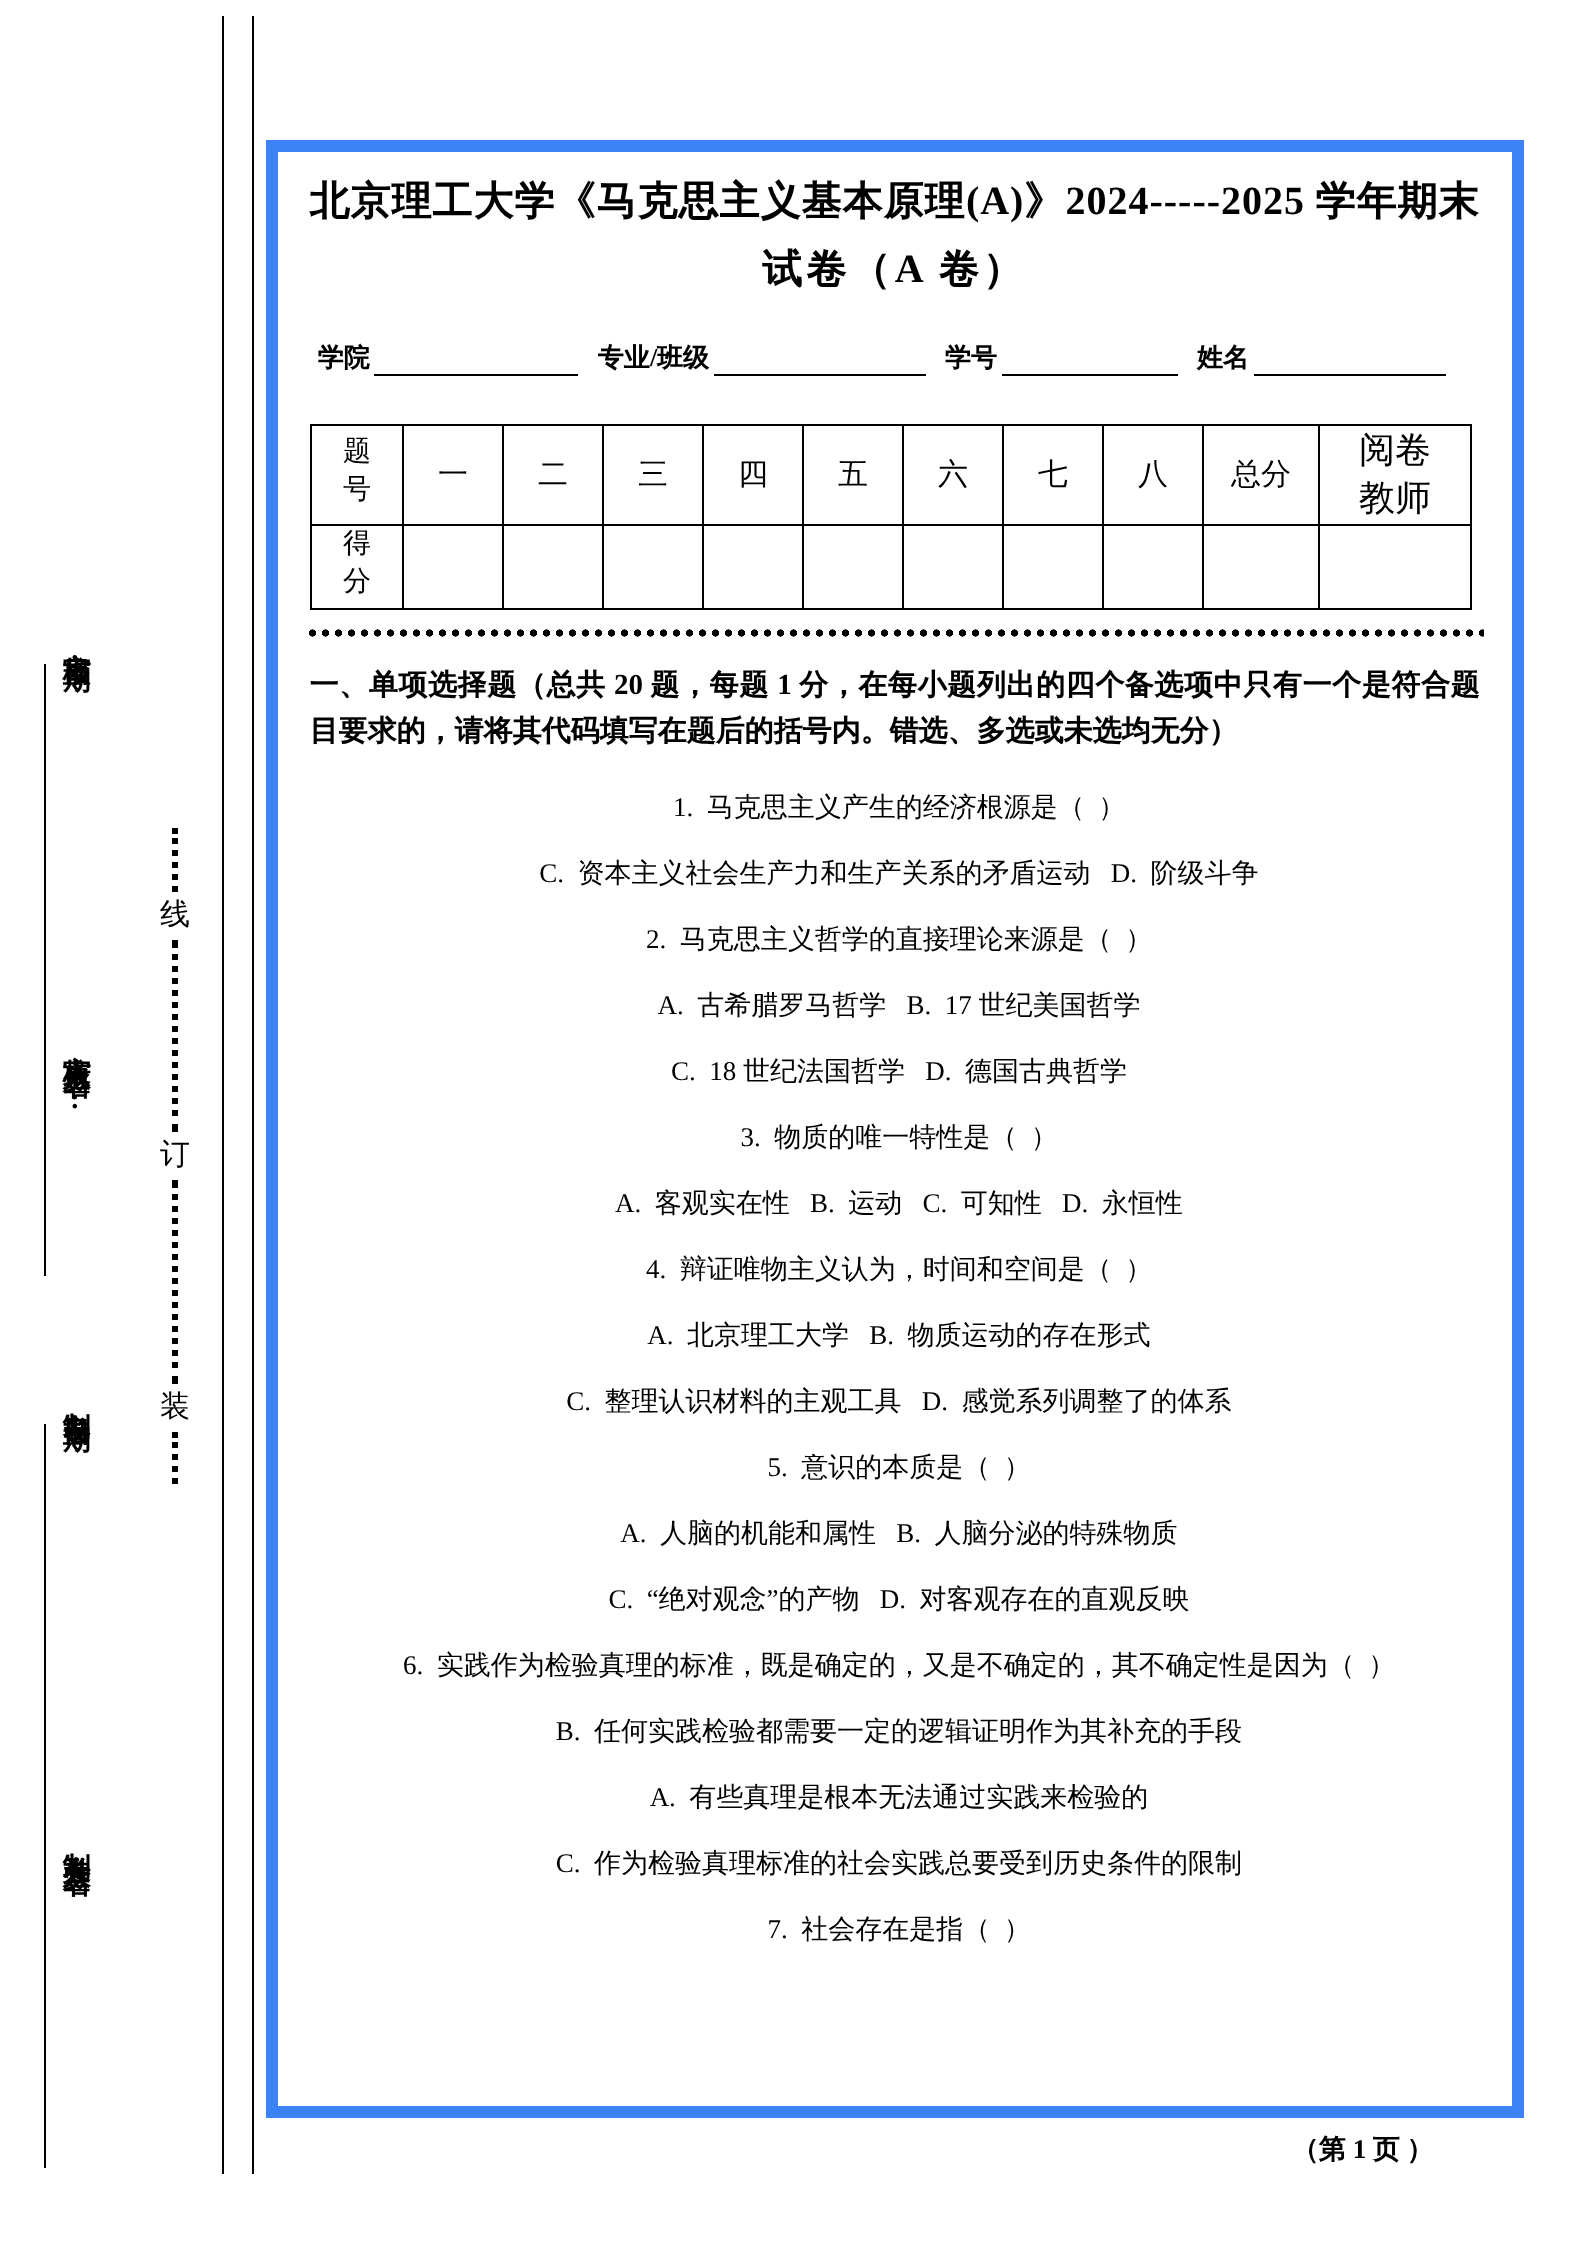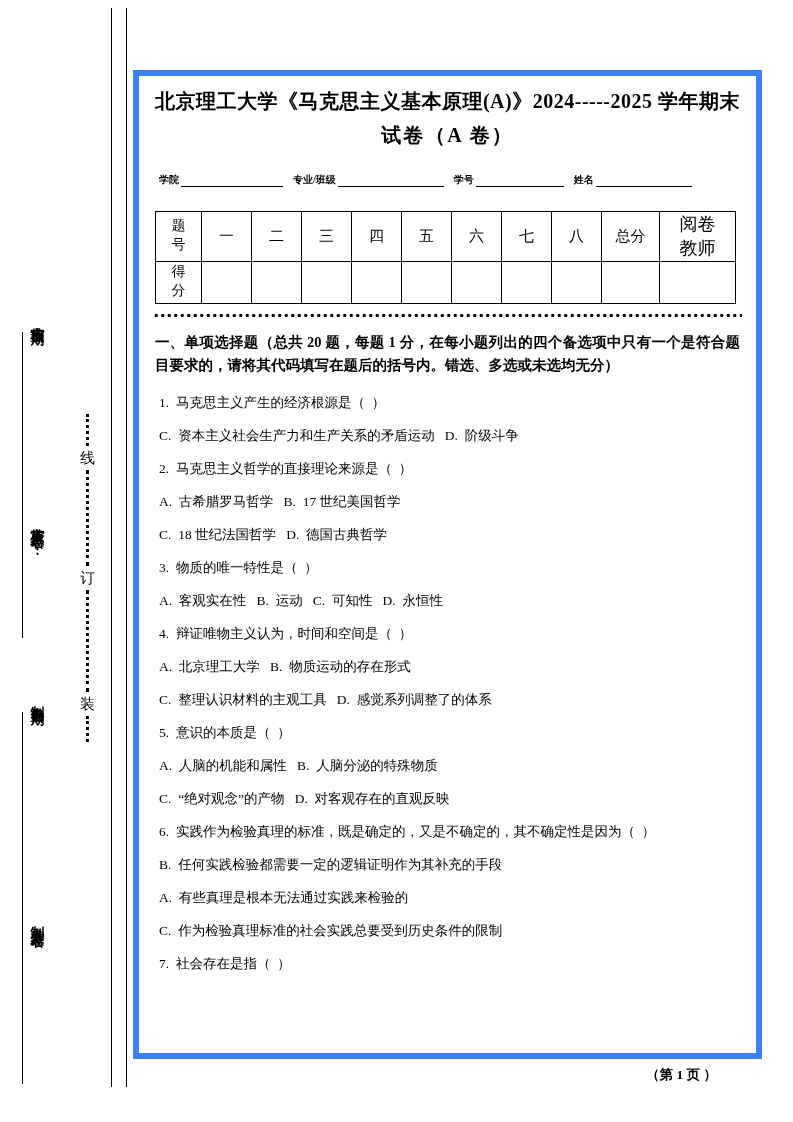--- a/index.html
+++ b/index.html
@@ -31,21 +31,21 @@
   
   .sheet {
     position:absolute; left:133px; top:70px; width:629px; height:989px;
     border:6px solid #3b82f6; box-sizing:border-box; padding:0 14px; overflow:hidden;
   }
   .title { text-align:center; font-size:20px; font-weight:bold; line-height:26px; }
   .title.l1 { margin-top:12px; letter-spacing:0.5px; }
   .title.l2 { margin-top:8px; letter-spacing:2px; }
   .info-row {
     display:flex; align-items:flex-end; margin:22px 6px 0 6px;
-    font-size:10px; font-weight:bold; white-space:nowrap;
+    font-size:13px; font-weight:bold; white-space:nowrap;
   }
   .info-row .blank { border-bottom:1px solid #000; height:16px; margin:0 10px 0 2px; }
   .blank.b1 { width:102px; } .blank.b2 { width:106px; }
   .blank.b3 { width:88px; }  .blank.b4 { width:96px; margin-right:0; }
   
   table.score { border-collapse:collapse; margin:24px 0 0 2px; table-layout:fixed; }
   table.score td {
     border:1.5px solid #000; text-align:center; vertical-align:middle;
     font-size:15px; padding:0;
   }
@@ -58,21 +58,21 @@
     margin-top:9px; height:5px;
     background-image:radial-gradient(circle, #000 1.7px, rgba(0,0,0,0) 1.9px);
     background-size:6.5px 5px; background-repeat:repeat-x; background-position:0 center;
   }
   
   .sec-head {
     margin:13px 2px 0 2px; font-size:14.5px; font-weight:bold;
     line-height:23px; text-align:justify;
   }
   .qwrap { margin:9px 2px 0 6px; font-size:13.5px; }
-  .qline { line-height:33px; white-space:pre-wrap; }
+  .qline { line-height:33px; white-space:pre-wrap;text-align:center; }
   
   .footer { position:absolute; left:646px; top:1066px; font-size:13.5px; font-weight:bold; }
 </style>
 </head>
 <body>
 
 <div class="page">
 
   <div class="vrule r1"></div>
   <div class="vrule r2"></div>

